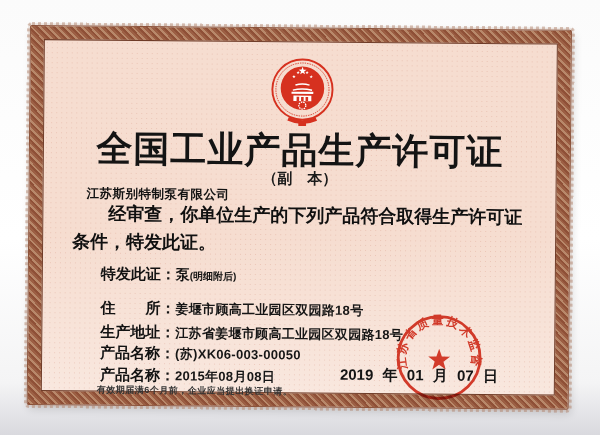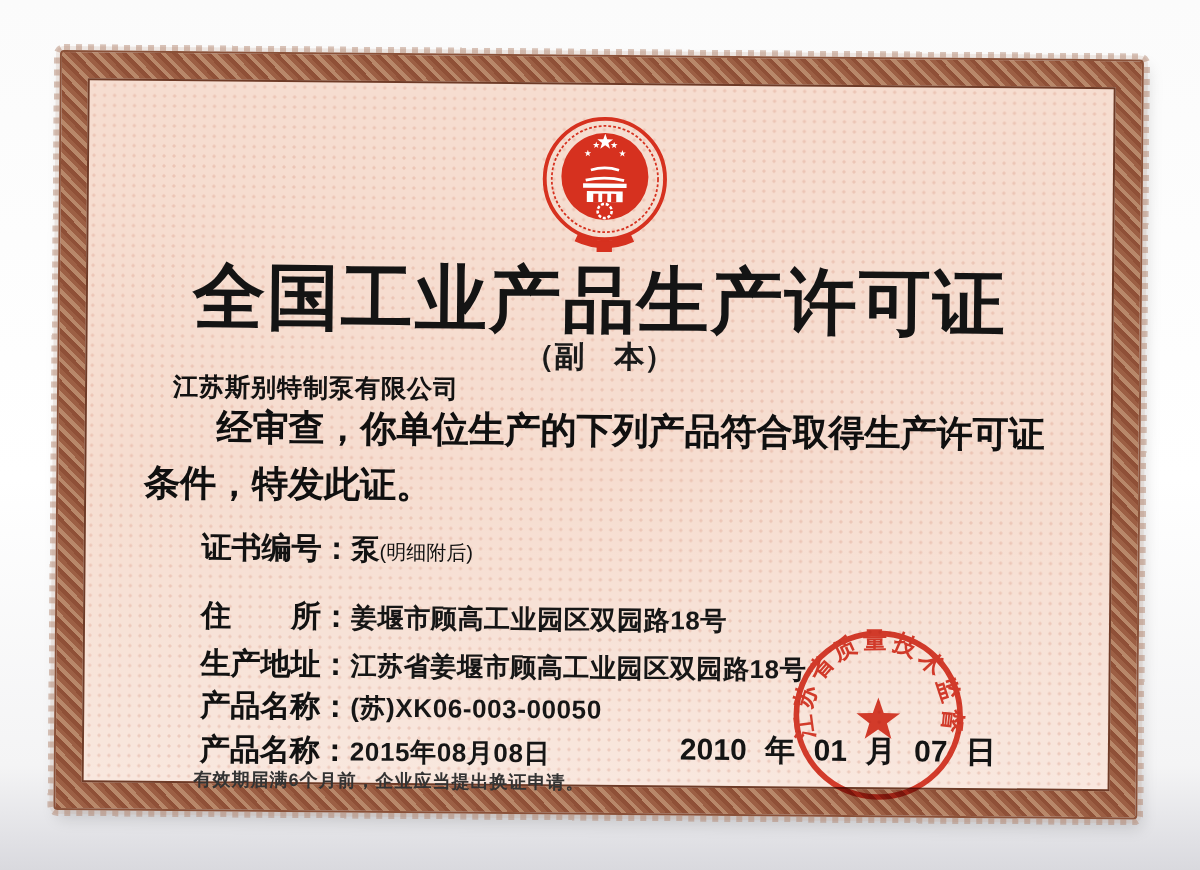--- a/index.html
+++ b/index.html
@@ -36,21 +36,21 @@
   .company{left:43px;top:145px;font-size:12.5px;font-weight:700;color:#121212;letter-spacing:.5px;}
   .body1{left:65px;top:161px;font-size:18px;font-weight:800;color:#101010;white-space:nowrap;}
   .body2{left:29px;top:189px;font-size:18px;font-weight:800;color:#101010;white-space:nowrap;}
   .frow{left:58px;white-space:nowrap;}
   .frow .lbl{
     display:inline-block;min-width:74px;font-size:15px;font-weight:800;color:#121212;
     vertical-align:baseline;
   }
   .frow .val{font-size:13px;font-weight:700;color:#161616;letter-spacing:.3px;}
   .frow .val-big{font-size:14px;font-weight:800;color:#121212;}
-  .frow .val-note{font-size:10px;font-weight:400;color:#121212;}
+  .frow .val-note{font-size:10px;font-weight:700;color:#121212;}
   .r1{top:224px;} .r2{top:258px;} .r3{top:282px;} .r4{top:303px;} .r5{top:325px;}
   .note{left:55px;top:343px;font-size:9px;font-weight:700;color:#333;letter-spacing:.5px;}
   .date-row{
     left:298px;top:323px;width:158px;display:flex;justify-content:space-between;
     align-items:baseline;font-size:15px;font-weight:800;color:#141414;
   }
   .seal{left:353px;top:270px;width:88px;height:88px;opacity:.92;mix-blend-mode:multiply;}
   .seal svg{display:block;}
 </style>
 </head>
@@ -89,39 +89,39 @@
     </div>
 
     <div class="abs cert-title">全国工业产品生产许可证</div>
     <div class="abs cert-subtitle">（副　本）</div>
 
     <div class="abs company">江苏斯别特制泵有限公司</div>
     <div class="abs body1">经审查，你单位生产的下列产品符合取得生产许可证</div>
     <div class="abs body2">条件，特发此证。</div>
 
     <div class="abs frow r1">
-      <span class="lbl">证书编号：</span><span class="val-big">泵</span><span class="val-note">(明细附后)</span>
+      <span class="lbl">特发此证：</span><span class="val-big">泵</span><span class="val-note">(明细附后)</span>
     </div>
     <div class="abs frow r2">
       <span class="lbl">住　　所：</span><span class="val">姜堰市顾高工业园区双园路18号</span>
     </div>
     <div class="abs frow r3">
       <span class="lbl">生产地址：</span><span class="val">江苏省姜堰市顾高工业园区双园路18号</span>
     </div>
     <div class="abs frow r4">
       <span class="lbl">产品名称：</span><span class="val">(苏)XK06-003-00050</span>
     </div>
     <div class="abs frow r5">
       <span class="lbl">产品名称：</span><span class="val">2015年08月08日</span>
     </div>
 
     <div class="abs note">有效期届满6个月前，企业应当提出换证申请。</div>
 
     <div class="abs date-row">
-      <span>2010</span>
+      <span>2019</span>
       <span>年</span>
       <span>01</span>
       <span>月</span>
       <span>07</span>
       <span>日</span>
     </div>
 
     <div class="abs seal">
       <svg width="88" height="88" viewBox="0 0 100 100" xmlns="http://www.w3.org/2000/svg">
         <circle cx="50" cy="50" r="46.5" fill="none" stroke="#d5311f" stroke-width="3.2"></circle>

